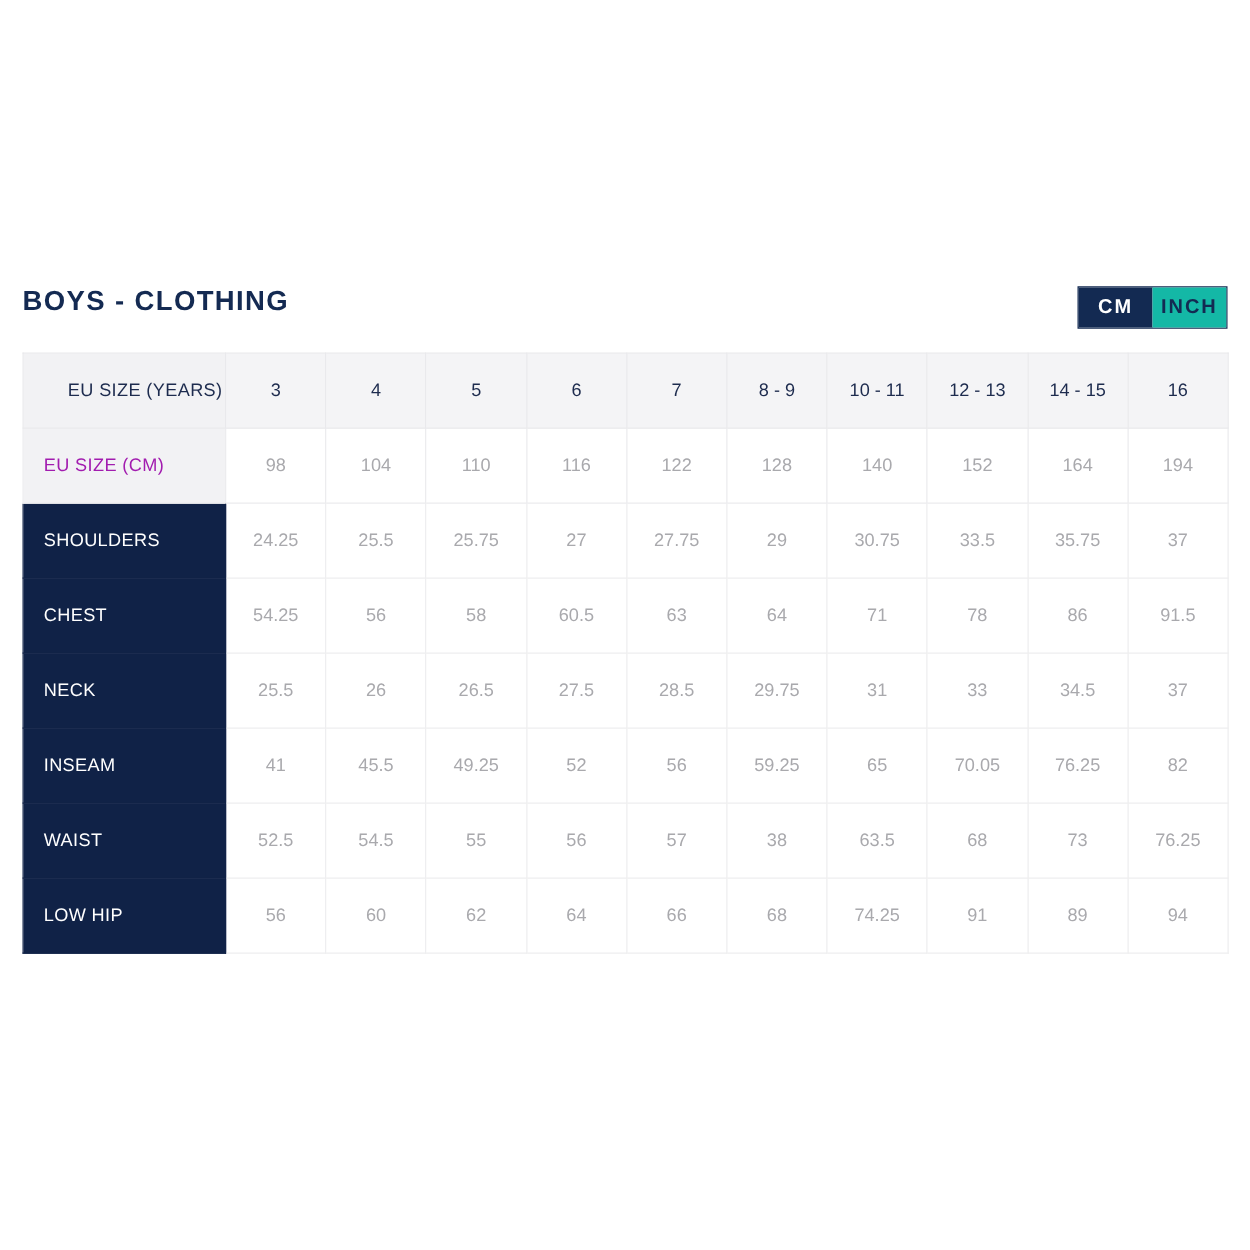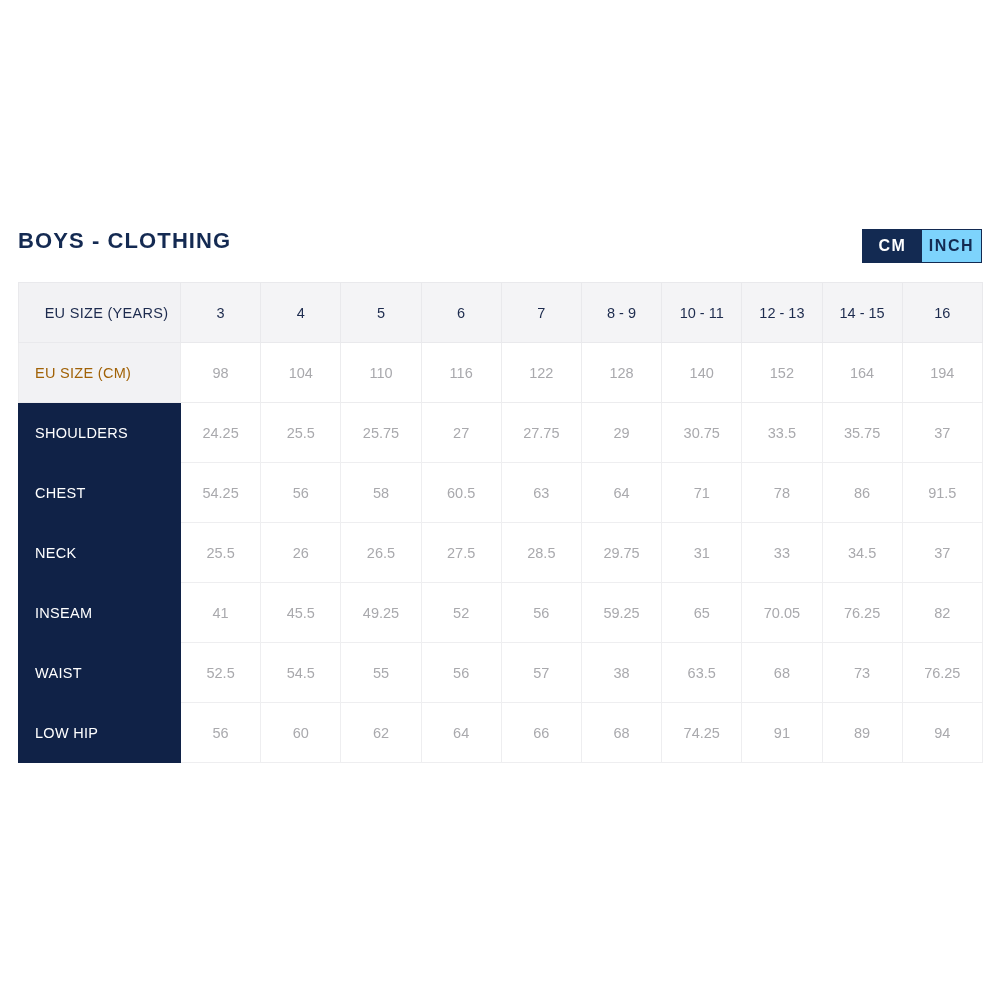--- a/index.html
+++ b/index.html
@@ -64,21 +64,21 @@
     letter-spacing: 1.6px;
     box-sizing: border-box;
     cursor: pointer;
     user-select: none;
   }
   .unit-btn.active {
     background: #132a52;
     color: #ffffff;
   }
   .unit-btn.inactive {
-    background: #7dd3fc;
+    background: #14b8a6;
     color: #132a52;
   }
 
   
   .size-table-wrap {
     position: absolute;
     left: 18px;
     top: 282px;
     width: 964px;
   }
@@ -109,34 +109,34 @@
   
   tr.row-head-years td {
     background: #f4f4f6;
     color: #1d2b4e;
     font-size: 14.5px;
     border-color: #e9e9ec;
   }
   tr.row-head-years td.label-cell {
     background: #f2f2f4;
     color: #1d2b4e;
-    text-align: center;
+    text-align: right;
     padding-left: 16px;
     font-size: 14.5px;
     letter-spacing: 0.3px;
   }
 
   
   tr.row-head-cm td {
     background: #ffffff;
     color: #a9a9ad;
   }
   tr.row-head-cm td.label-cell {
     background: #f2f2f4;
-    color: #a16207;
+    color: #a21caf;
     text-align: left;
     padding-left: 16px;
     font-size: 14.5px;
     letter-spacing: 0.3px;
   }
 
   
   tr.row-measure td.label-cell {
     background: #102247;
     color: #ffffff;

